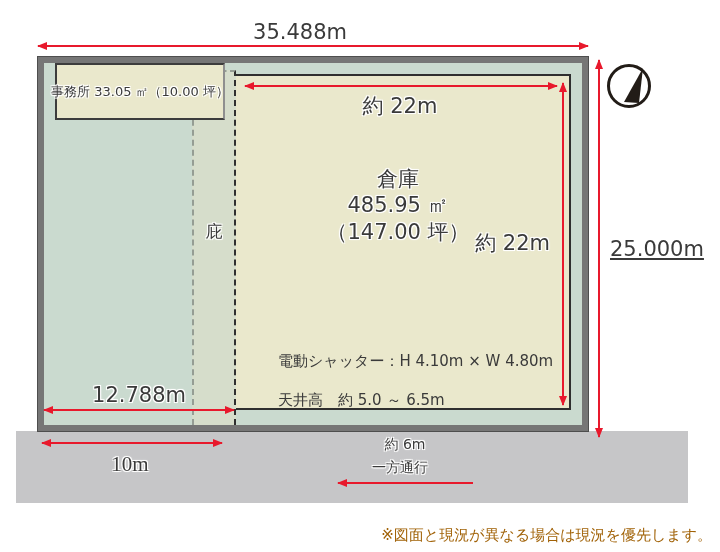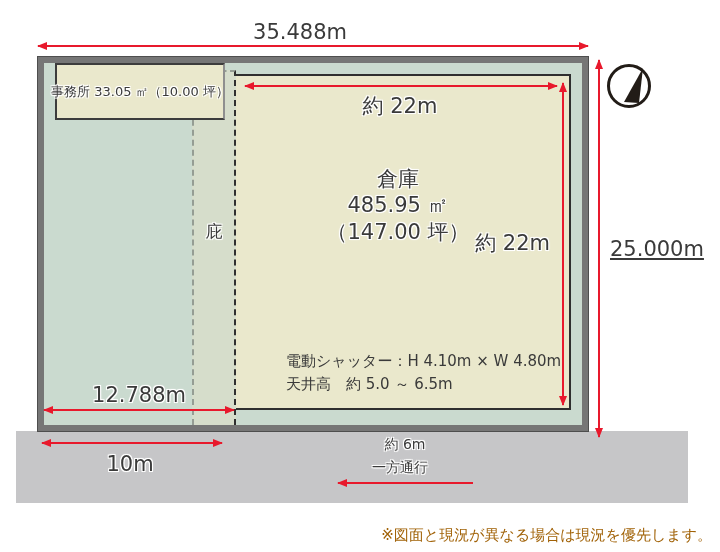--- a/index.html
+++ b/index.html
@@ -42,21 +42,21 @@
     border-width:4.5px 0 4.5px 10px;border-left-color:var(--red);}
   .dim-h.left-only::after{display:none;}
   .dim-v{position:absolute;width:2px;background:var(--red);z-index:6;}
   .dim-v::before{content:"";position:absolute;top:-1px;left:-3.5px;border:solid transparent;
     border-width:0 4.5px 10px 4.5px;border-bottom-color:var(--red);}
   .dim-v::after{content:"";position:absolute;bottom:-1px;left:-3.5px;border:solid transparent;
     border-width:10px 4.5px 0 4.5px;border-top-color:var(--red);}
 
   .txt-lg{font-size:21px;}
   .txt-md{font-size:14px;}
-  .txt-sm{font-size:15px;margin-left:8px;}
+  .txt-sm{font-size:15px;}
   .z6{z-index:6;}
   .disclaimer{color:#a16207;font-size:15px;}
 </style>
 </head>
 <body>
 
 <div class="stage">
 
   <div class="abs road"></div>
 
@@ -70,39 +70,39 @@
 
   <div class="abs lbl ctr halo z6" style="left:192px;top:220px;width:44px;font-size:17px;">庇</div>
 
   <div class="abs lbl ctr halo txt-lg z6" style="left:283px;top:166px;width:230px;line-height:1.25;">
     <div>倉庫</div>
     <div>485.95 ㎡</div>
     <div>（147.00 坪）</div>
   </div>
 
   <div class="abs lbl txt-sm z6" style="left:278px;top:352px;">電動シャッター：H 4.10m × W 4.80m</div>
-  <div class="abs lbl txt-sm z6" style="left:278px;top:375px;">天井高　約 5.0 ～ 6.5m</div>
+  <div class="abs lbl txt-sm z6" style="left:278px;top:391px;">天井高　約 5.0 ～ 6.5m</div>
 
   <div class="abs lbl ctr halo txt-lg z6" style="left:230px;top:20px;width:140px;">35.488m</div>
   <div class="dim-h" style="left:38px;top:45px;width:550px;"></div>
 
   <div class="dim-v" style="left:598px;top:60px;height:377px;"></div>
   <div class="abs lbl txt-lg z6" style="left:610px;top:237px;text-decoration:underline;">25.000m</div>
 
   <div class="dim-h" style="left:245px;top:85px;width:312px;"></div>
   <div class="abs lbl ctr halo txt-lg z6" style="left:330px;top:92px;width:140px;">約 22m</div>
 
   <div class="dim-v" style="left:562px;top:83px;height:322px;"></div>
   <div class="abs lbl halo txt-lg z6" style="left:430px;top:229px;width:120px;text-align:right;">約 22m</div>
 
   <div class="abs lbl ctr halo txt-lg z6" style="left:69px;top:383px;width:140px;">12.788m</div>
   <div class="dim-h" style="left:44px;top:409px;width:190px;"></div>
 
   <div class="dim-h" style="left:42px;top:442px;width:180px;"></div>
-  <div class="abs lbl ctr halo txt-lg z6" style="left:60px;top:452px;width:140px;">10m</div>
+  <div class="abs lbl ctr halo txt-lg z6" style="left:60px;top:452px;width:140px;font-family:Liberation Serif, serif;">10m</div>
 
   <div class="abs lbl ctr halo txt-md z6" style="left:335px;top:436px;width:140px;">約 6m</div>
   <div class="abs lbl ctr halo txt-md z6" style="left:330px;top:459px;width:140px;">一方通行</div>
   <div class="dim-h left-only" style="left:338px;top:482px;width:135px;"></div>
 
   <svg class="abs z6" style="left:605px;top:62px;" width="48" height="48" viewBox="0 0 48 48">
     <circle cx="24" cy="24" r="20.5" fill="#ffffff" stroke="#221c17" stroke-width="3"></circle>
     <polygon points="38,6 19,40 34,41" fill="#221c17"></polygon>
   </svg>
 

